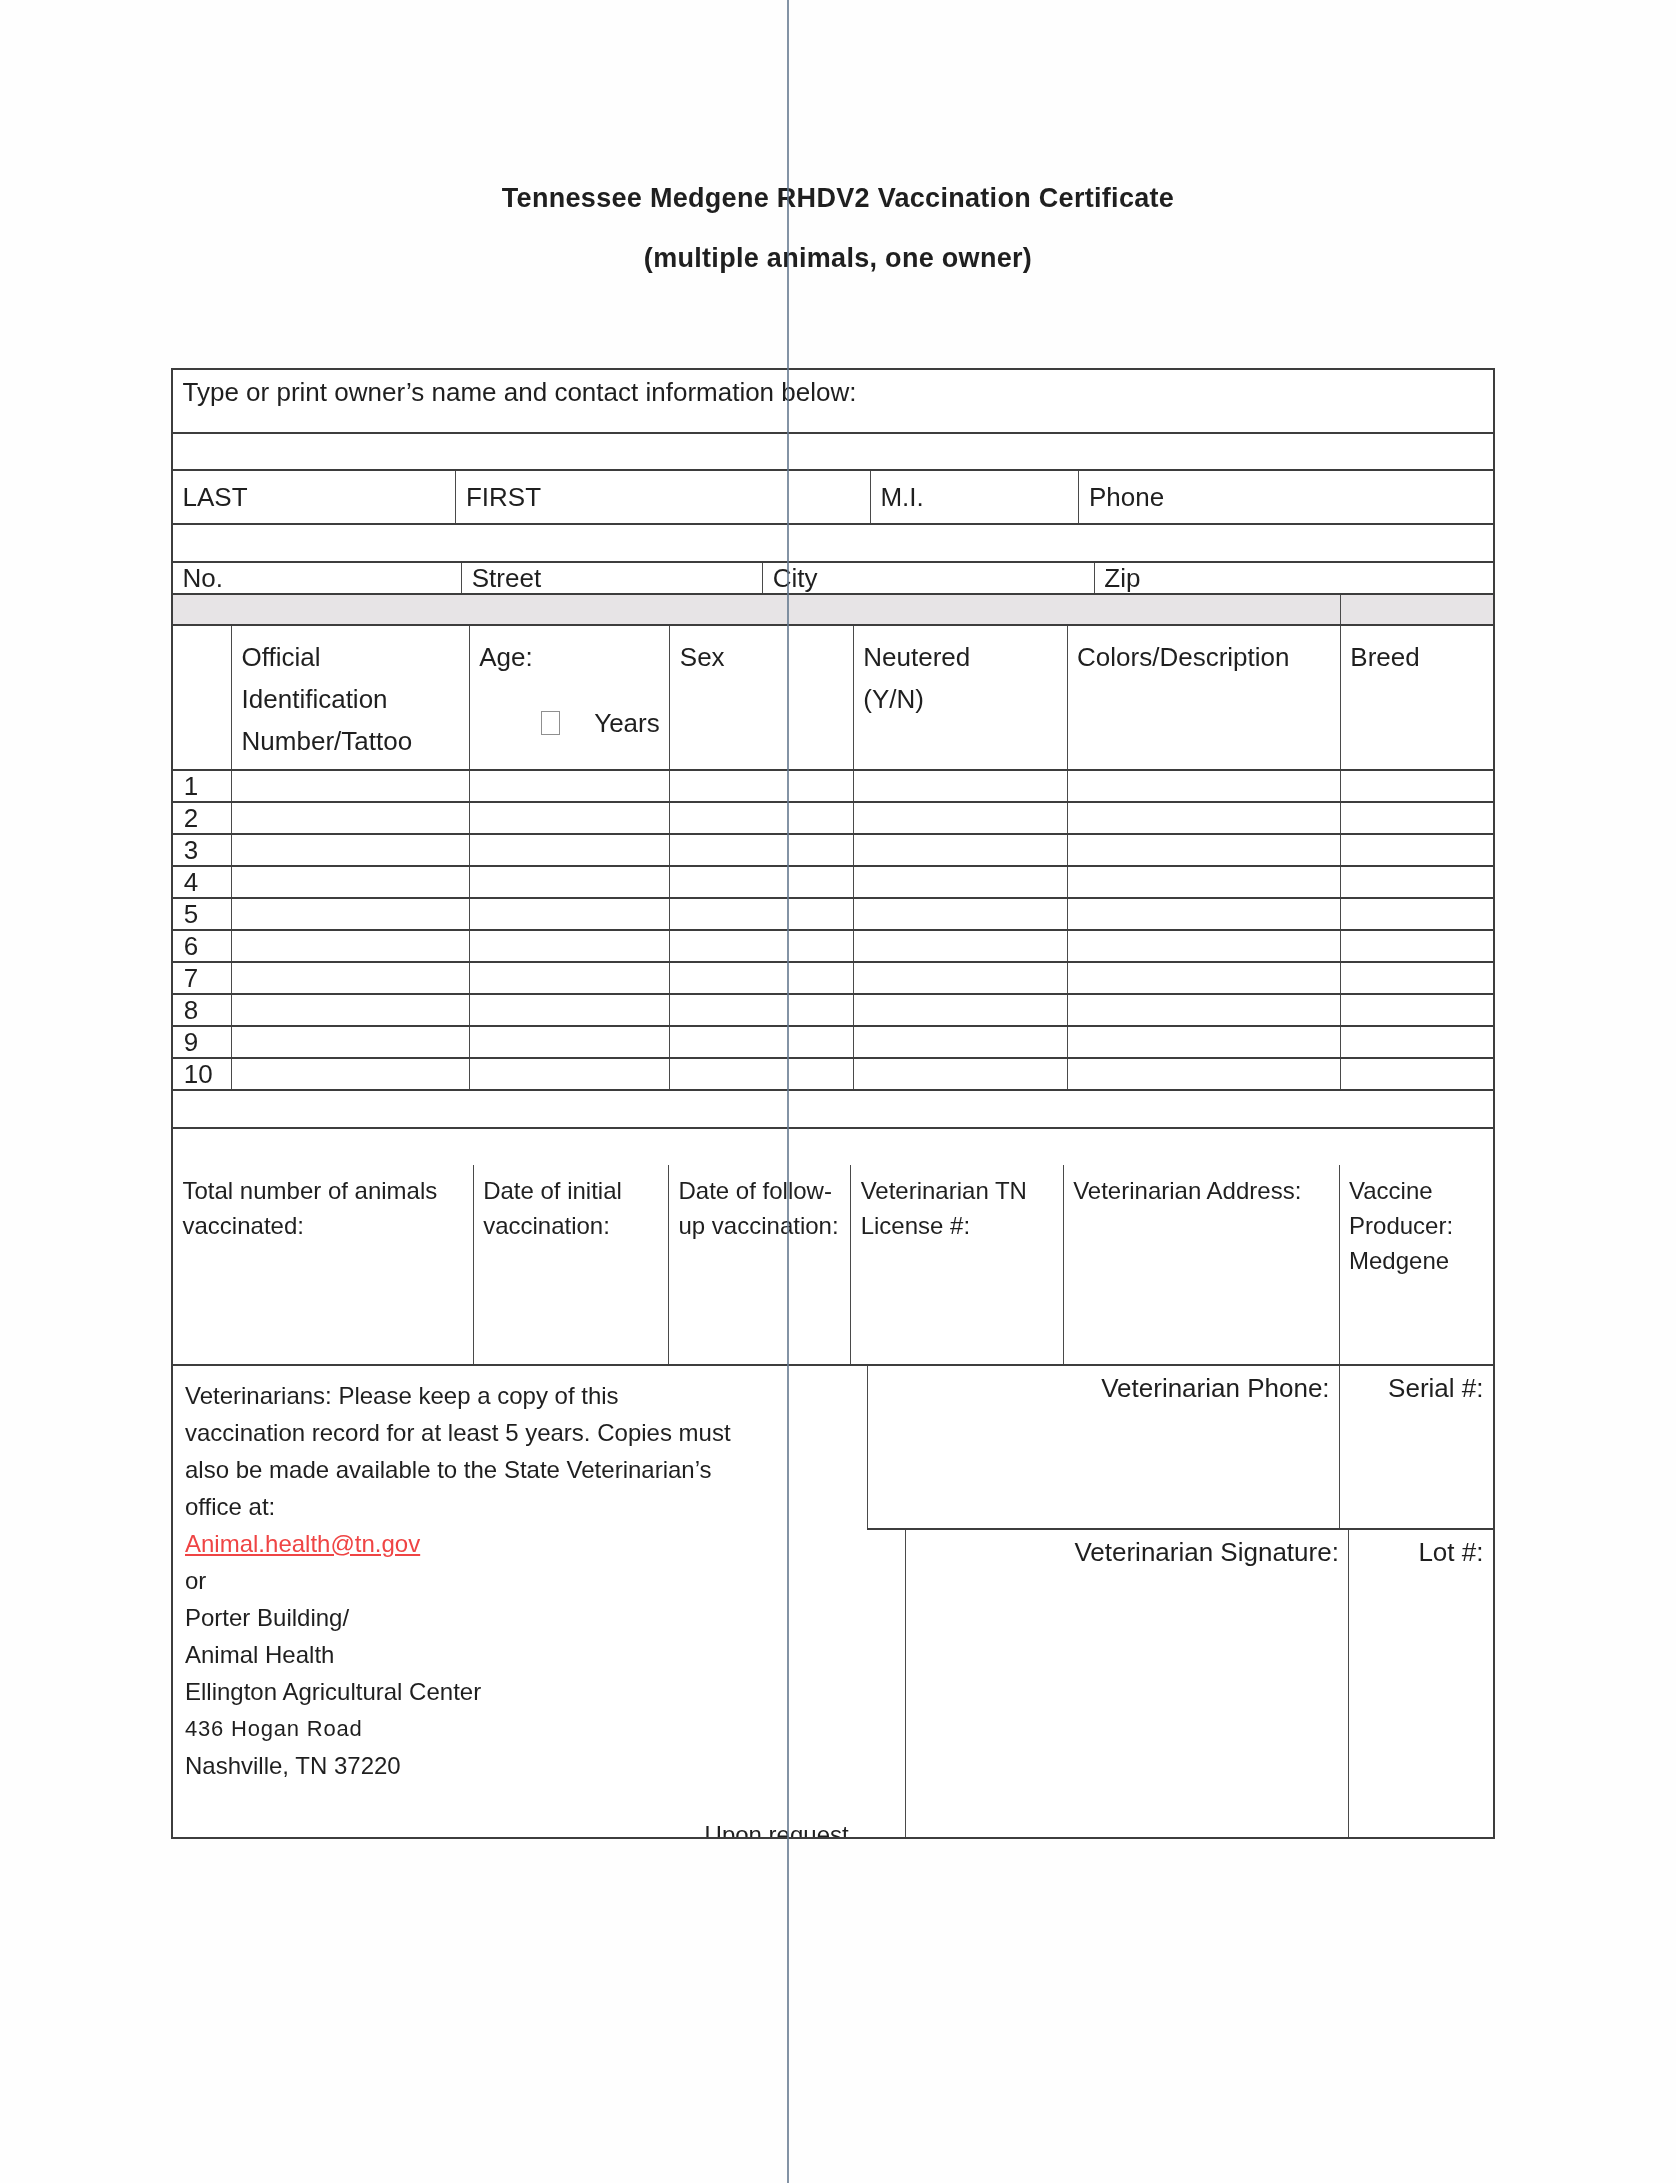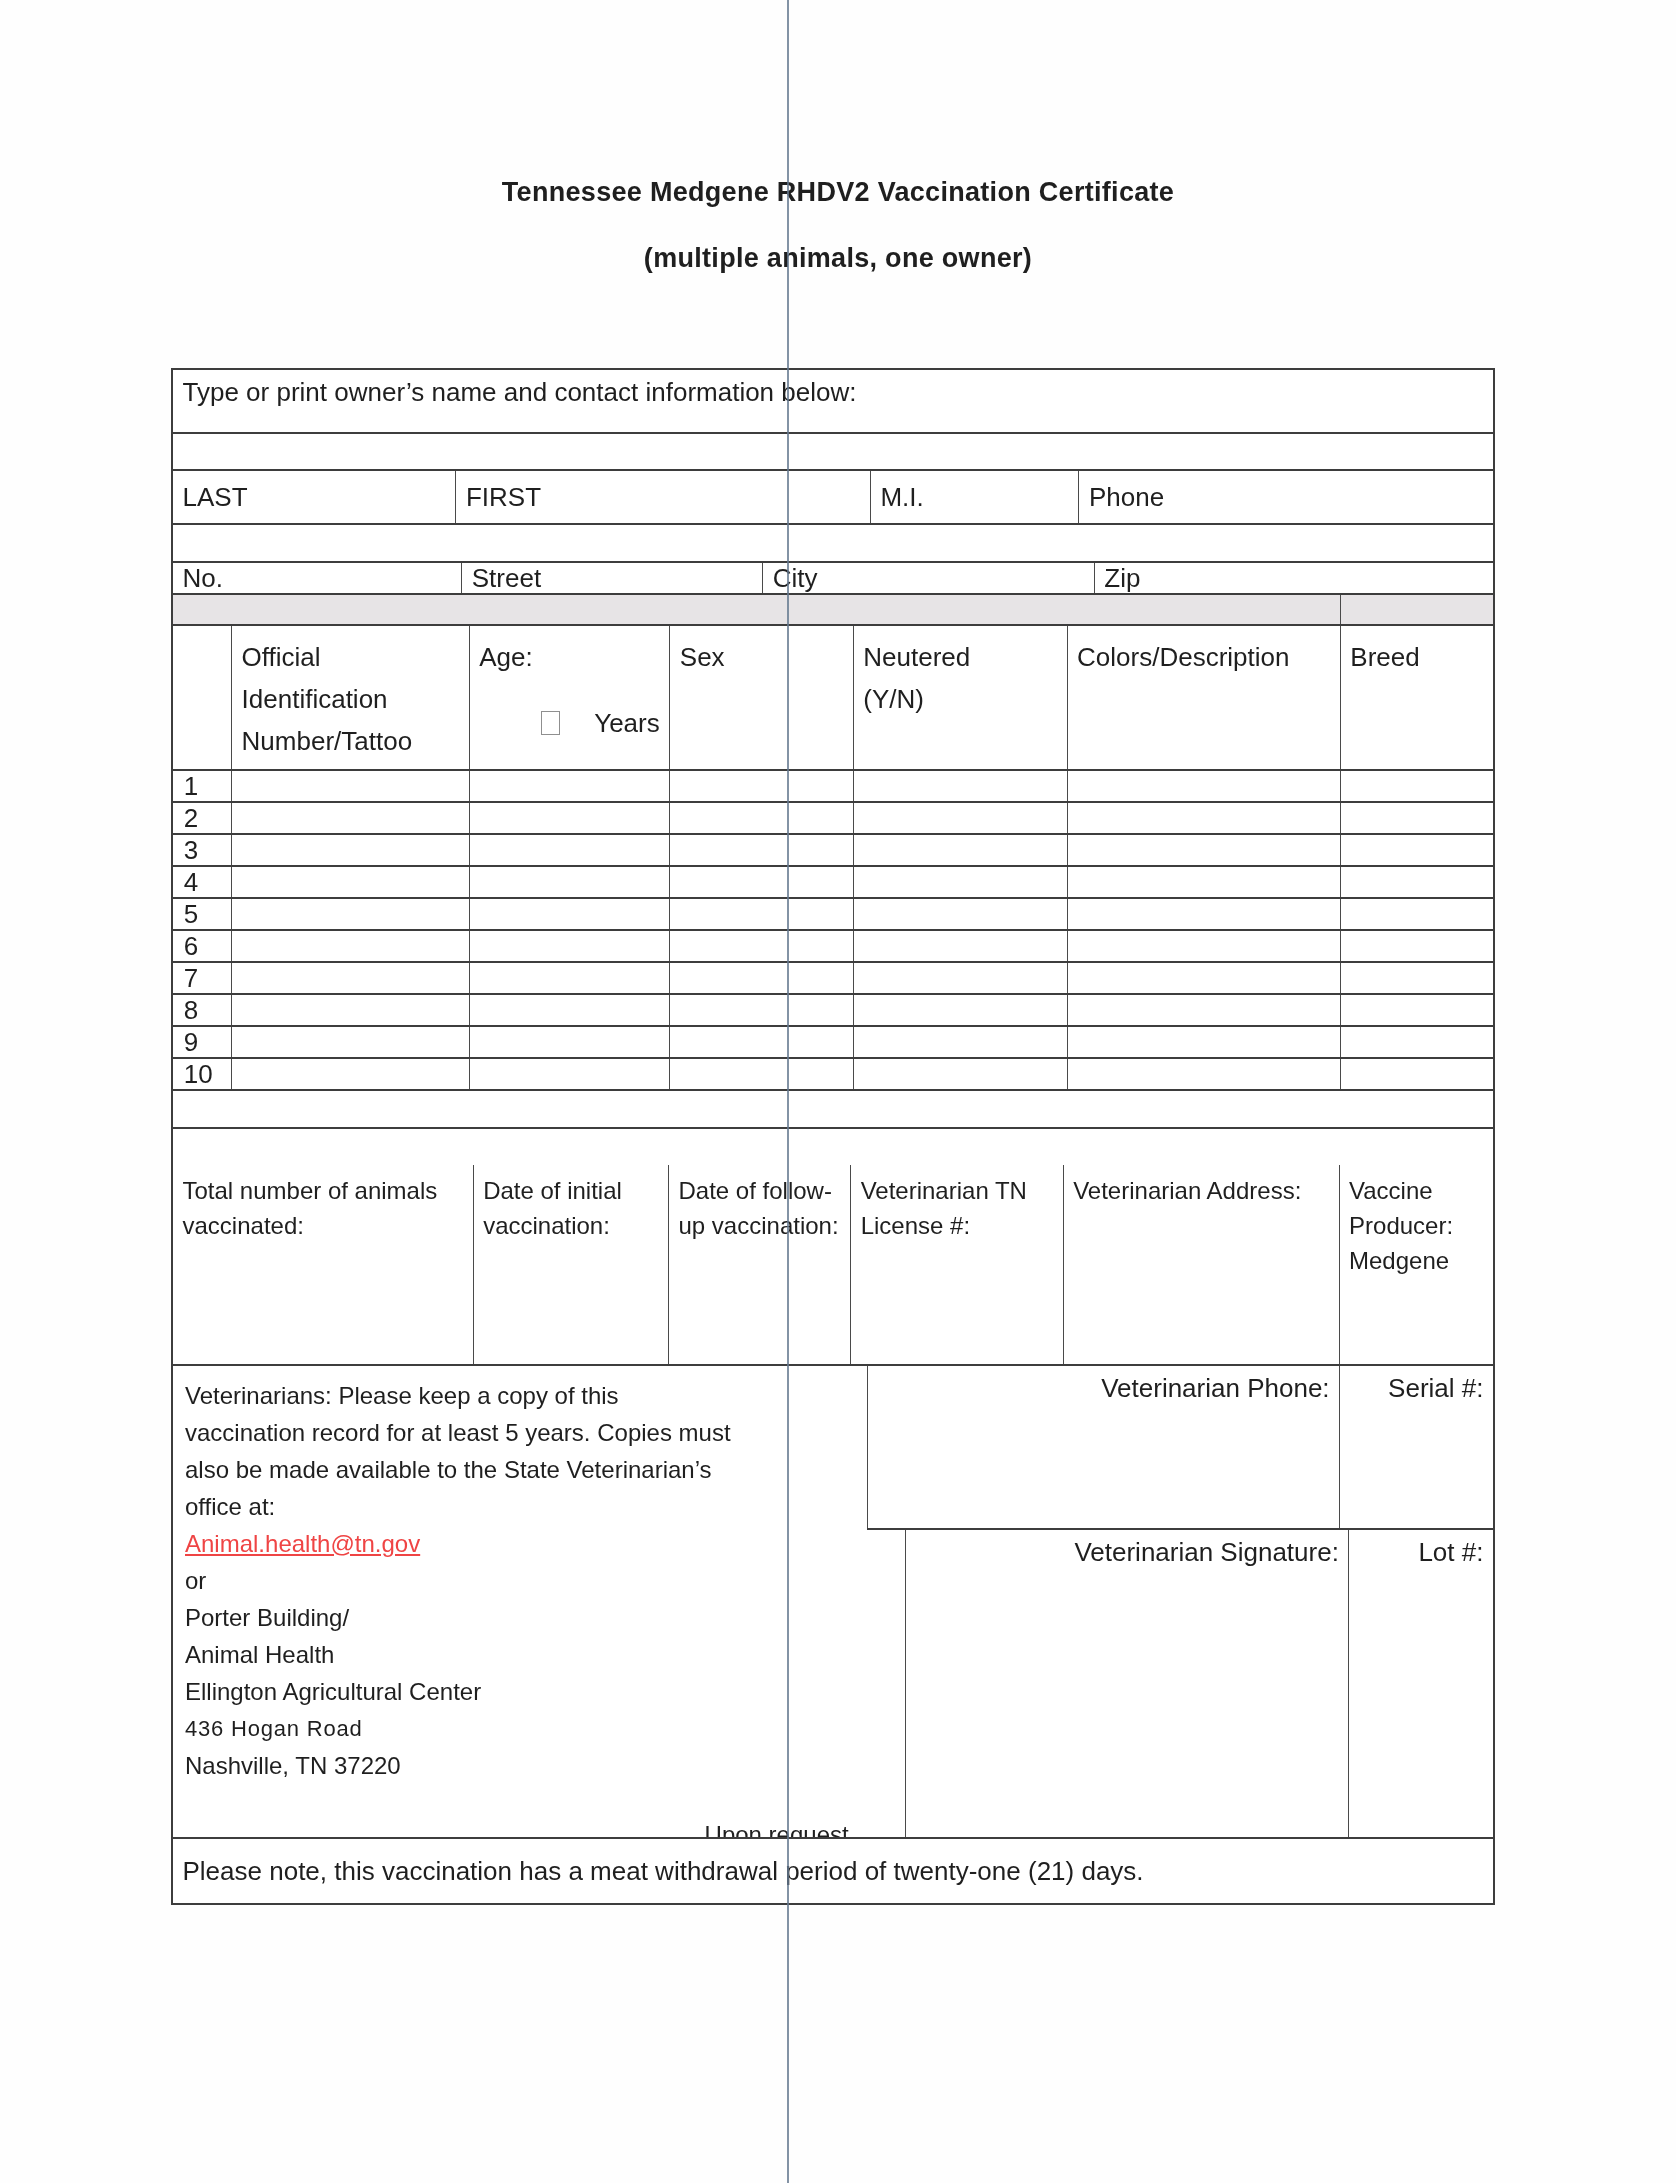--- a/index.html
+++ b/index.html
@@ -8,21 +8,21 @@
     font-family:"Liberation Sans", sans-serif; color:#1f1f1f; overflow:hidden;
   }
   .scan-line {
     position:absolute; left:787px; top:0; width:2px; height:2183px;
     background:#64788f; opacity:.8; z-index:9; pointer-events:none;
   }
   .title, .subtitle {
     position:absolute; left:0; width:100%; text-align:center;
     font-size:27px; font-weight:bold; letter-spacing:0.3px;
   }
-  .title { top:177px; }
+  .title { top:183px; }
   .subtitle { top:243px; }
 
   .form {
     position:absolute; left:171px; top:368px; width:1320px;
     border:2px solid #3d3d3d; background:#fff;
   }
   .row { display:flex; border-top:2px solid #3d3d3d; box-sizing:border-box; }
   .row:first-child { border-top:none; }
   .cell {
     box-sizing:border-box; border-left:1.4px solid #4a4a4a;
@@ -273,19 +273,16 @@
           <div class="cell w-mid">Veterinarian Phone:</div>
           <div class="cell w-end">Serial #:</div>
         </div>
         <div class="note-sub note-sub-bottom">
           <div class="cell w-mid">Veterinarian Signature:</div>
           <div class="cell w-end">Lot #:</div>
         </div>
       </div>
     </div>
 
-    <div class="row h-bottom">
-      <div class="cell bottom-cell">Please note, this vaccination has a meat withdrawal period of twenty-one (21) days.</div>
-    </div>
 
   </div>
 </div>
 
 
 </body></html>

